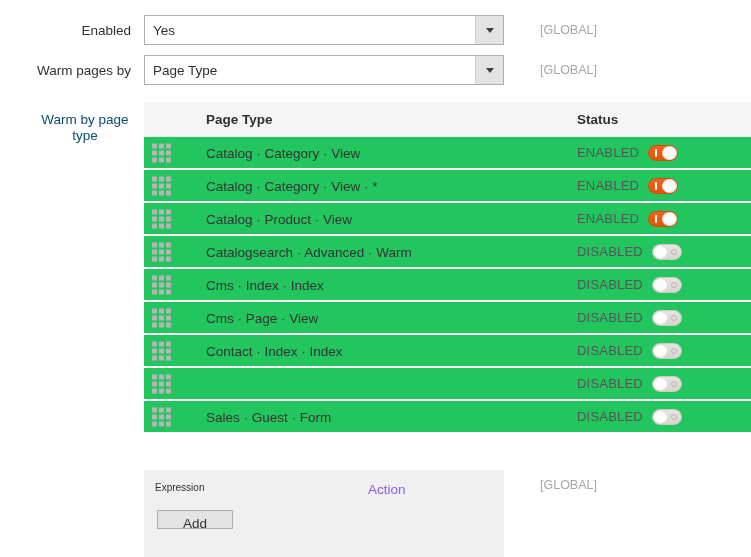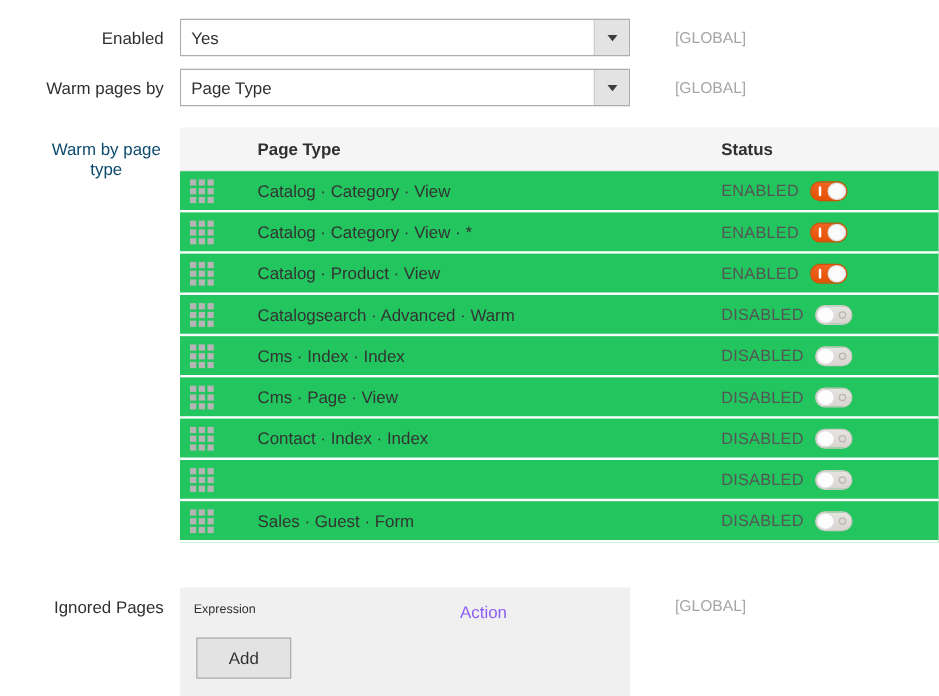--- a/index.html
+++ b/index.html
@@ -254,21 +254,21 @@
     left: 224px;
     top: 12px;
     font-size: 13.5px;
     color: #8b5cf6;
   }
   .ip-add-btn {
     position: absolute;
     left: 13px;
     top: 40px;
     min-width: 50px;
-    height: 33px;
+    height: 19px;
     padding: 0 25px;
     background: #e3e3e3;
     border: 1px solid #adadad;
     font-family: "Liberation Sans", sans-serif;
     font-size: 13.5px;
     color: #303030;
     cursor: pointer;
     line-height: 25px;
     text-align: center;
   }
@@ -499,21 +499,20 @@
             <span class="pt-status-text">DISABLED</span>
             <span class="toggle off">
               <span class="mark"></span>
               <span class="knob"></span>
             </span>
           </div>
         </div>
       </div>
   </div>
 
-  <div class="ip-label">Ignored Pages</div>
   <div class="ip-box">
     <div class="ip-th-expression">Expression</div>
     <div class="ip-th-action">Action</div>
     <button class="ip-add-btn">Add</button>
   </div>
   <div class="ip-scope">[GLOBAL]</div>
 
 </div>
 
 </body></html>

